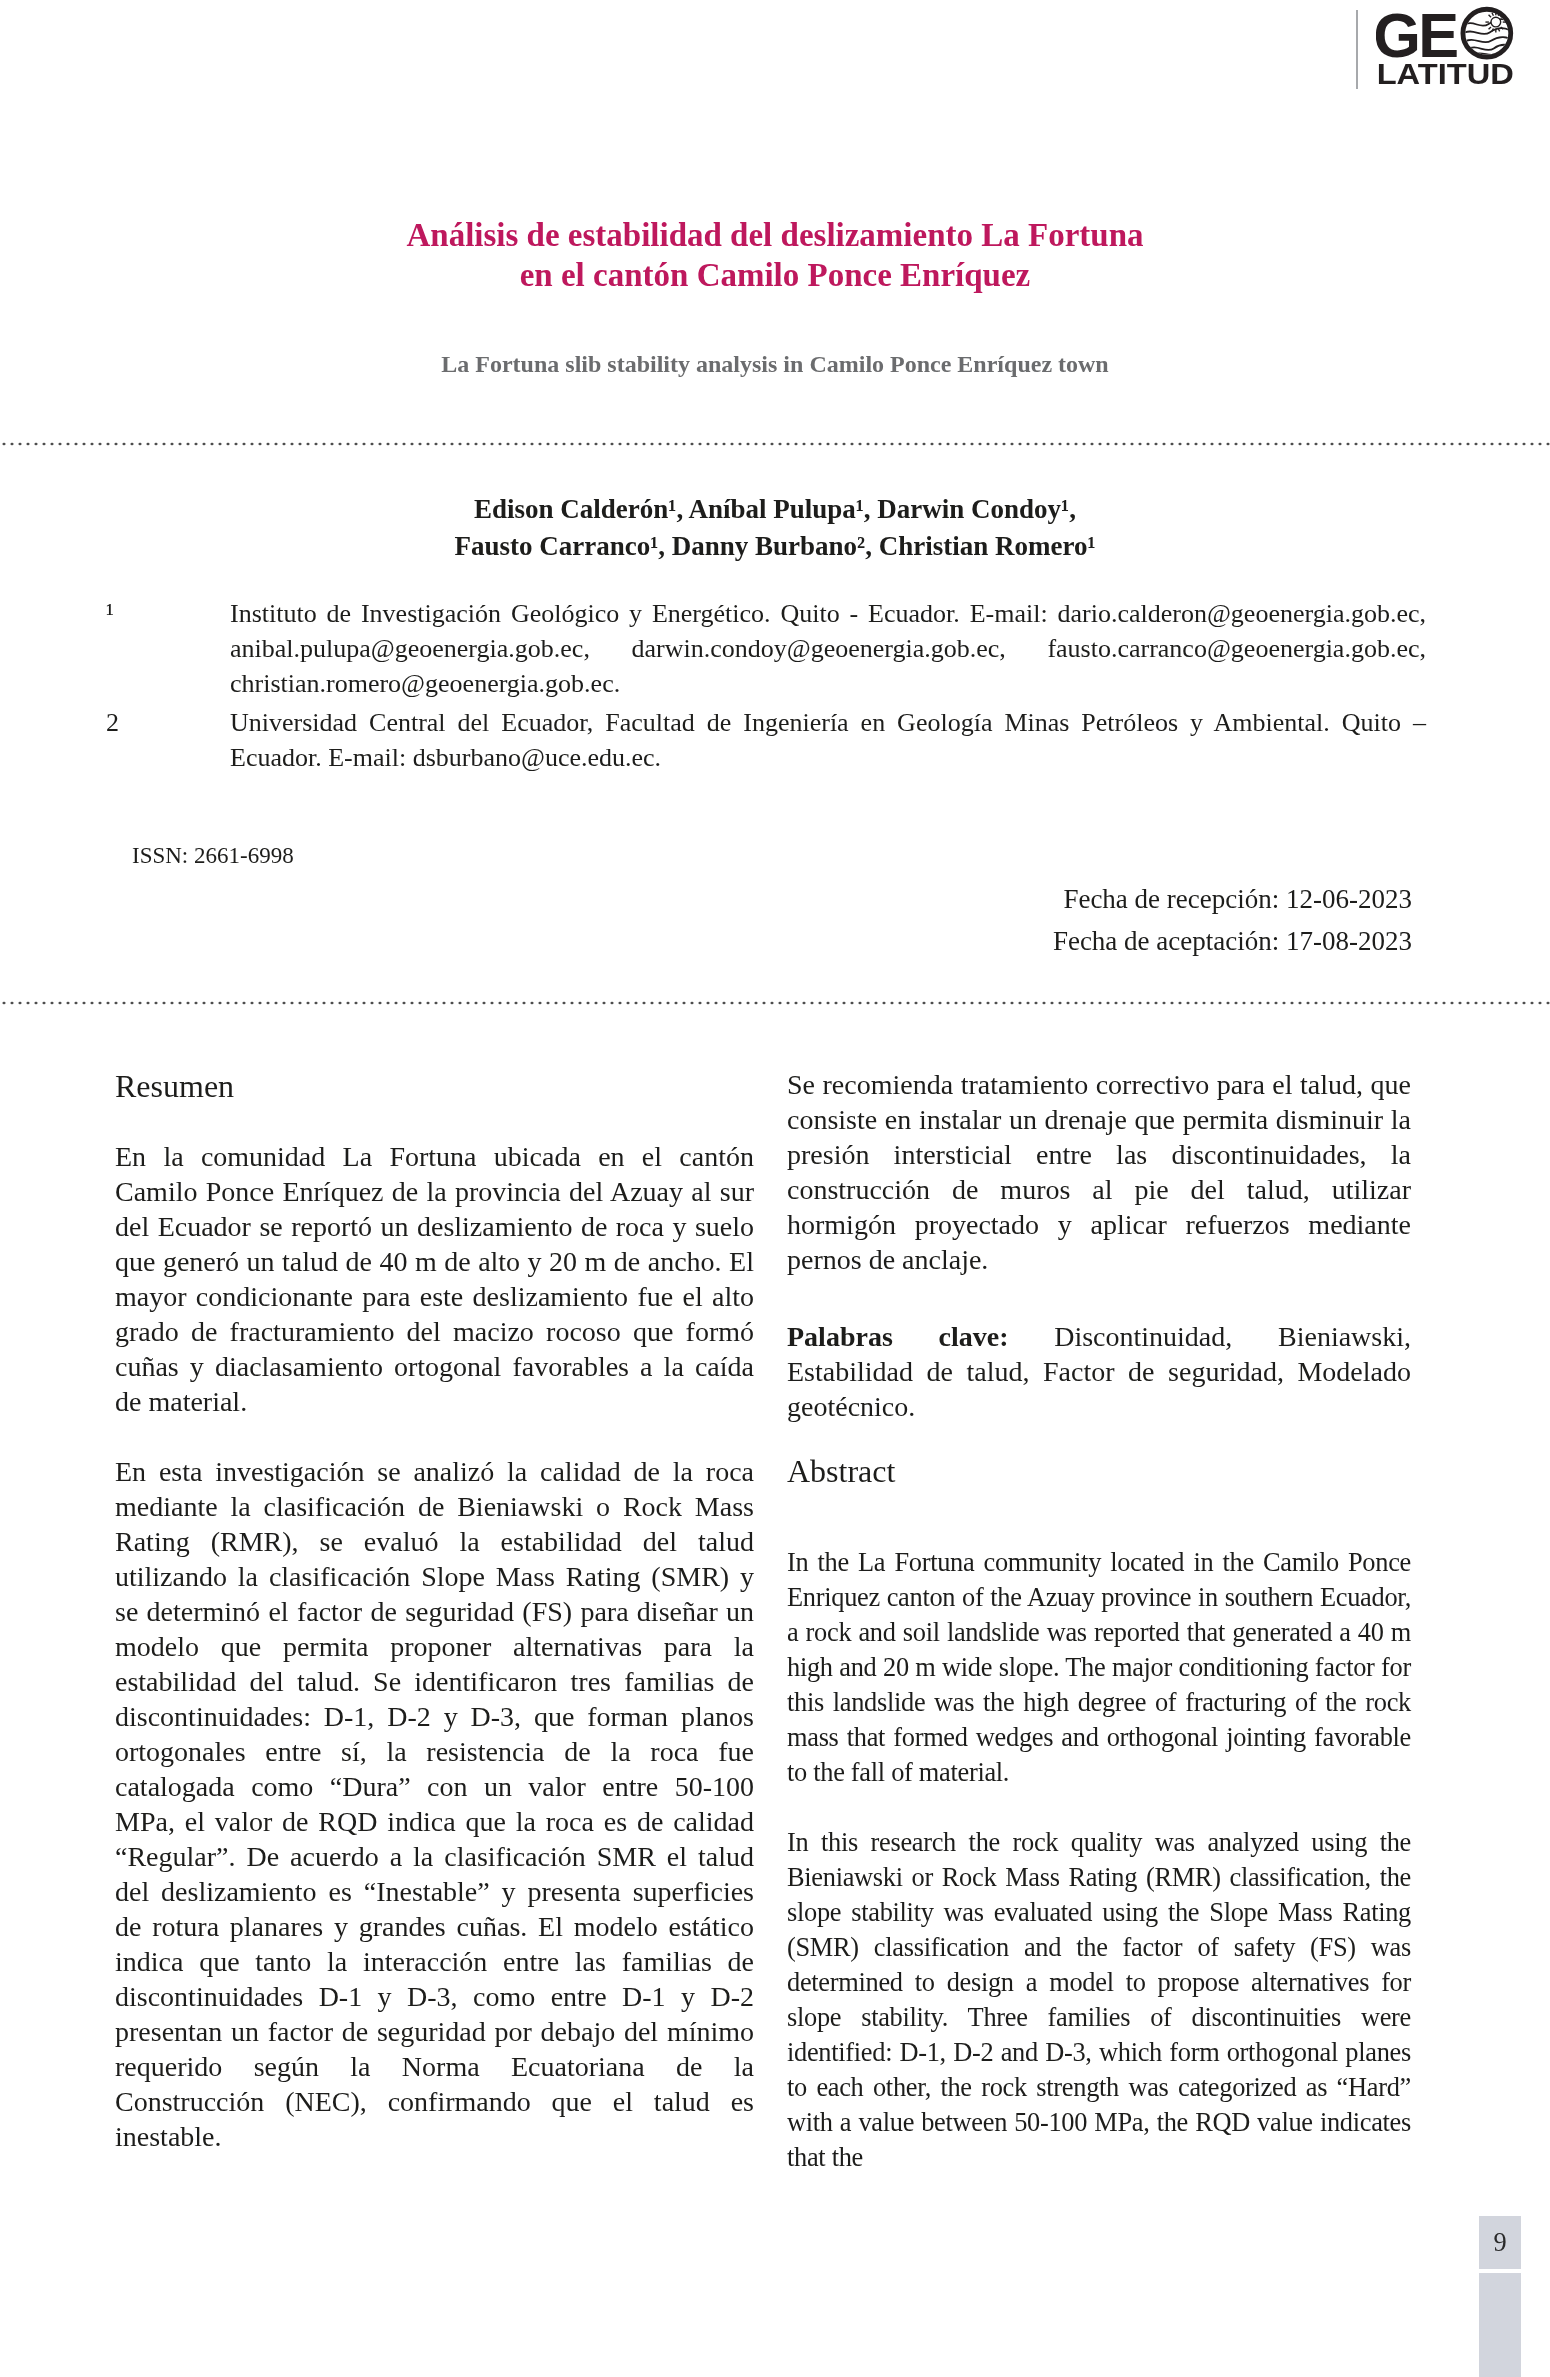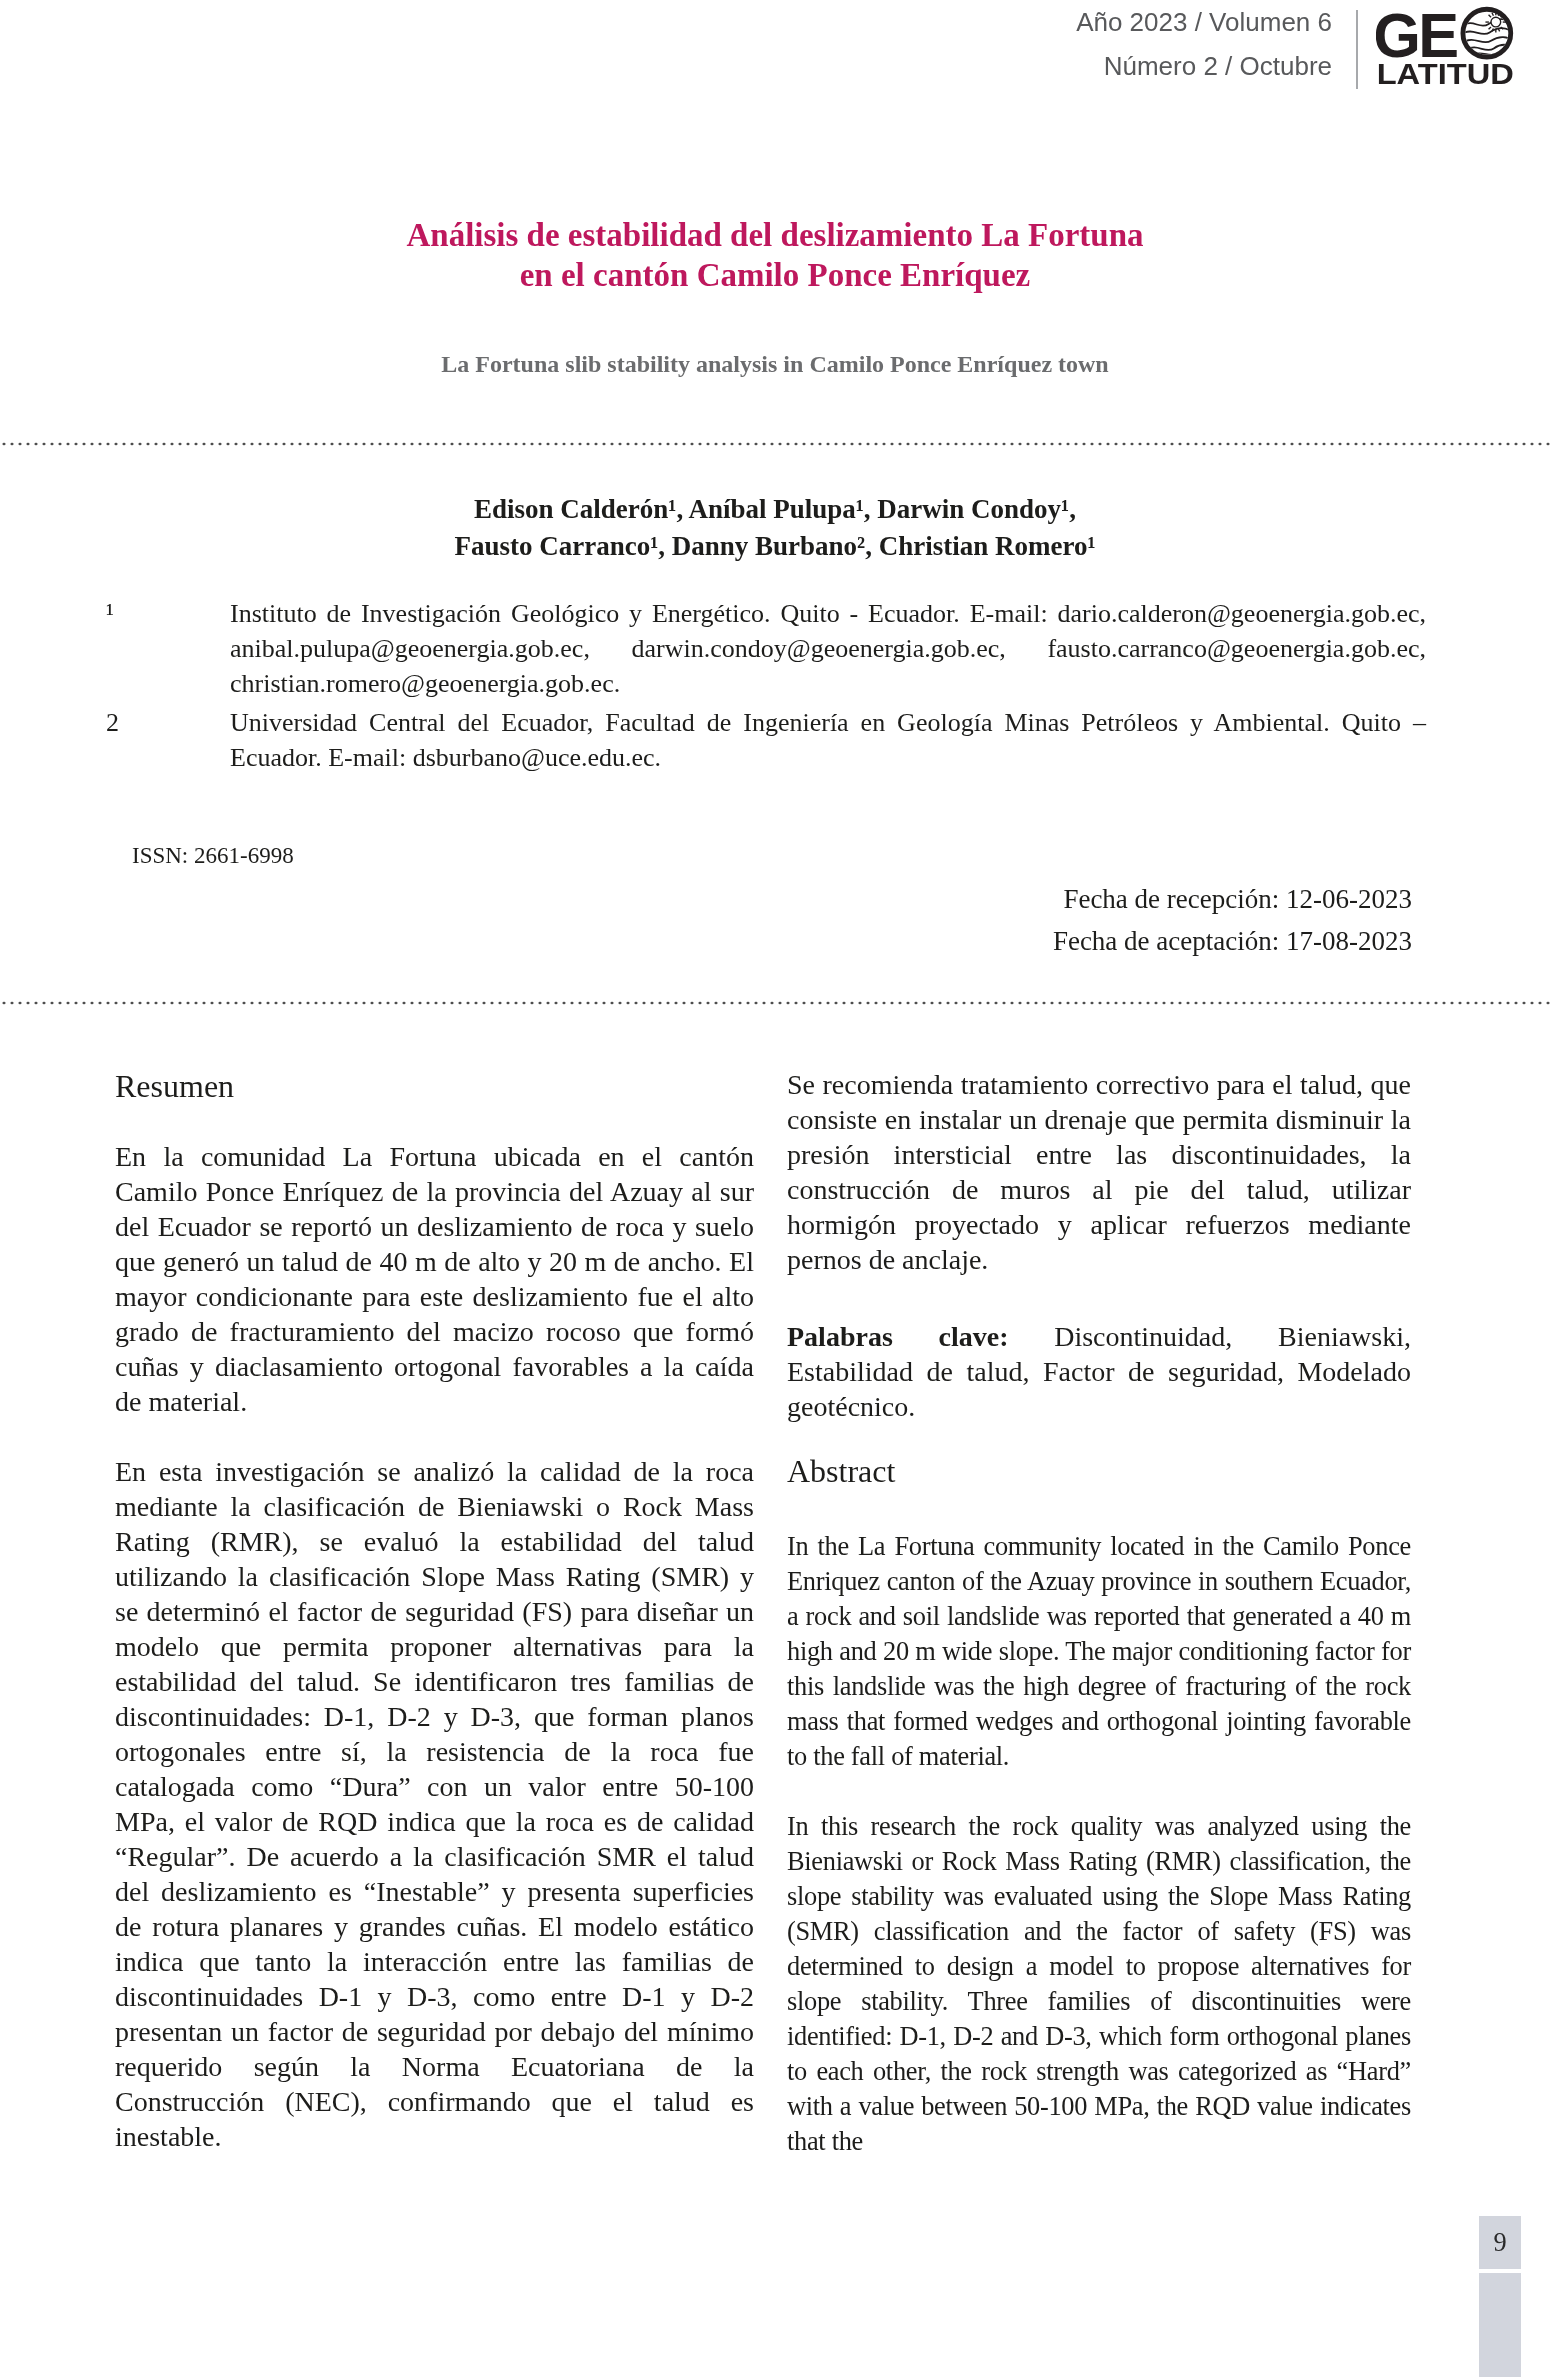--- a/index.html
+++ b/index.html
@@ -86,44 +86,40 @@
     font-size:32px; line-height:39px; font-weight:normal;
     margin:0 0 33px 0;
   }
   .col p{
     font-size:28px; line-height:35px;
     text-align:justify; margin:0 0 35px 0;
   }
   .col p.en{ font-size:26.4px; letter-spacing:-0.3px;font-family:Liberation Serif, serif; }
   .col-right p.lead{ margin-bottom:42px; }
   .col-right p.keywords{ margin-bottom:28px; }
-  .col-right h3{ margin-bottom:38px; }
+  .col-right h3{ margin-bottom:54px; }
   .col-right p.last{ margin-bottom:0; }
   .keywords .kw-label{ font-weight:bold; }
   
   .pagebox{
     position:absolute; left:1479px; width:42px;
     background:#d2d5dd;
   }
   .pagebox.num{
     top:2216px; height:53px;
     display:flex; align-items:center; justify-content:center;
     font-size:26.4px; color:#2a2a2a;
   }
   .pagebox.tail{ top:2273px; height:104px; }
 </style>
 </head>
 <body>
 
 <div class="page">
 
-  <div class="issue">
-    <div>Año 2023 / Volumen 6</div>
-    <div>Número 2 / Octubre</div>
-  </div>
 
   <div class="hdr-divider"></div>
 
   <div class="logo">
     <svg width="142" height="82" viewBox="0 0 205 118" xmlns="http://www.w3.org/2000/svg">
       <defs>
         <clipPath id="oClip">
             <circle cx="160" cy="39" r="31"></circle>
           </clipPath>
       </defs>

